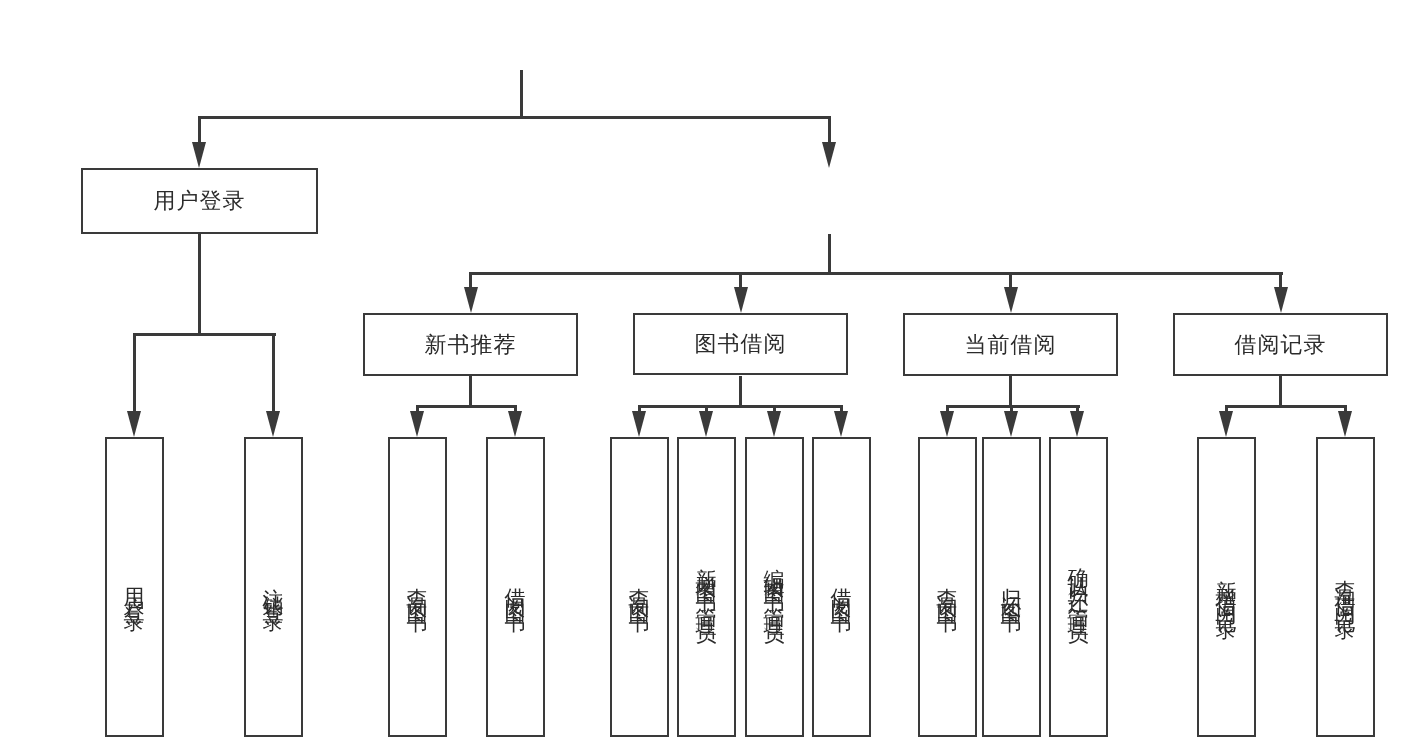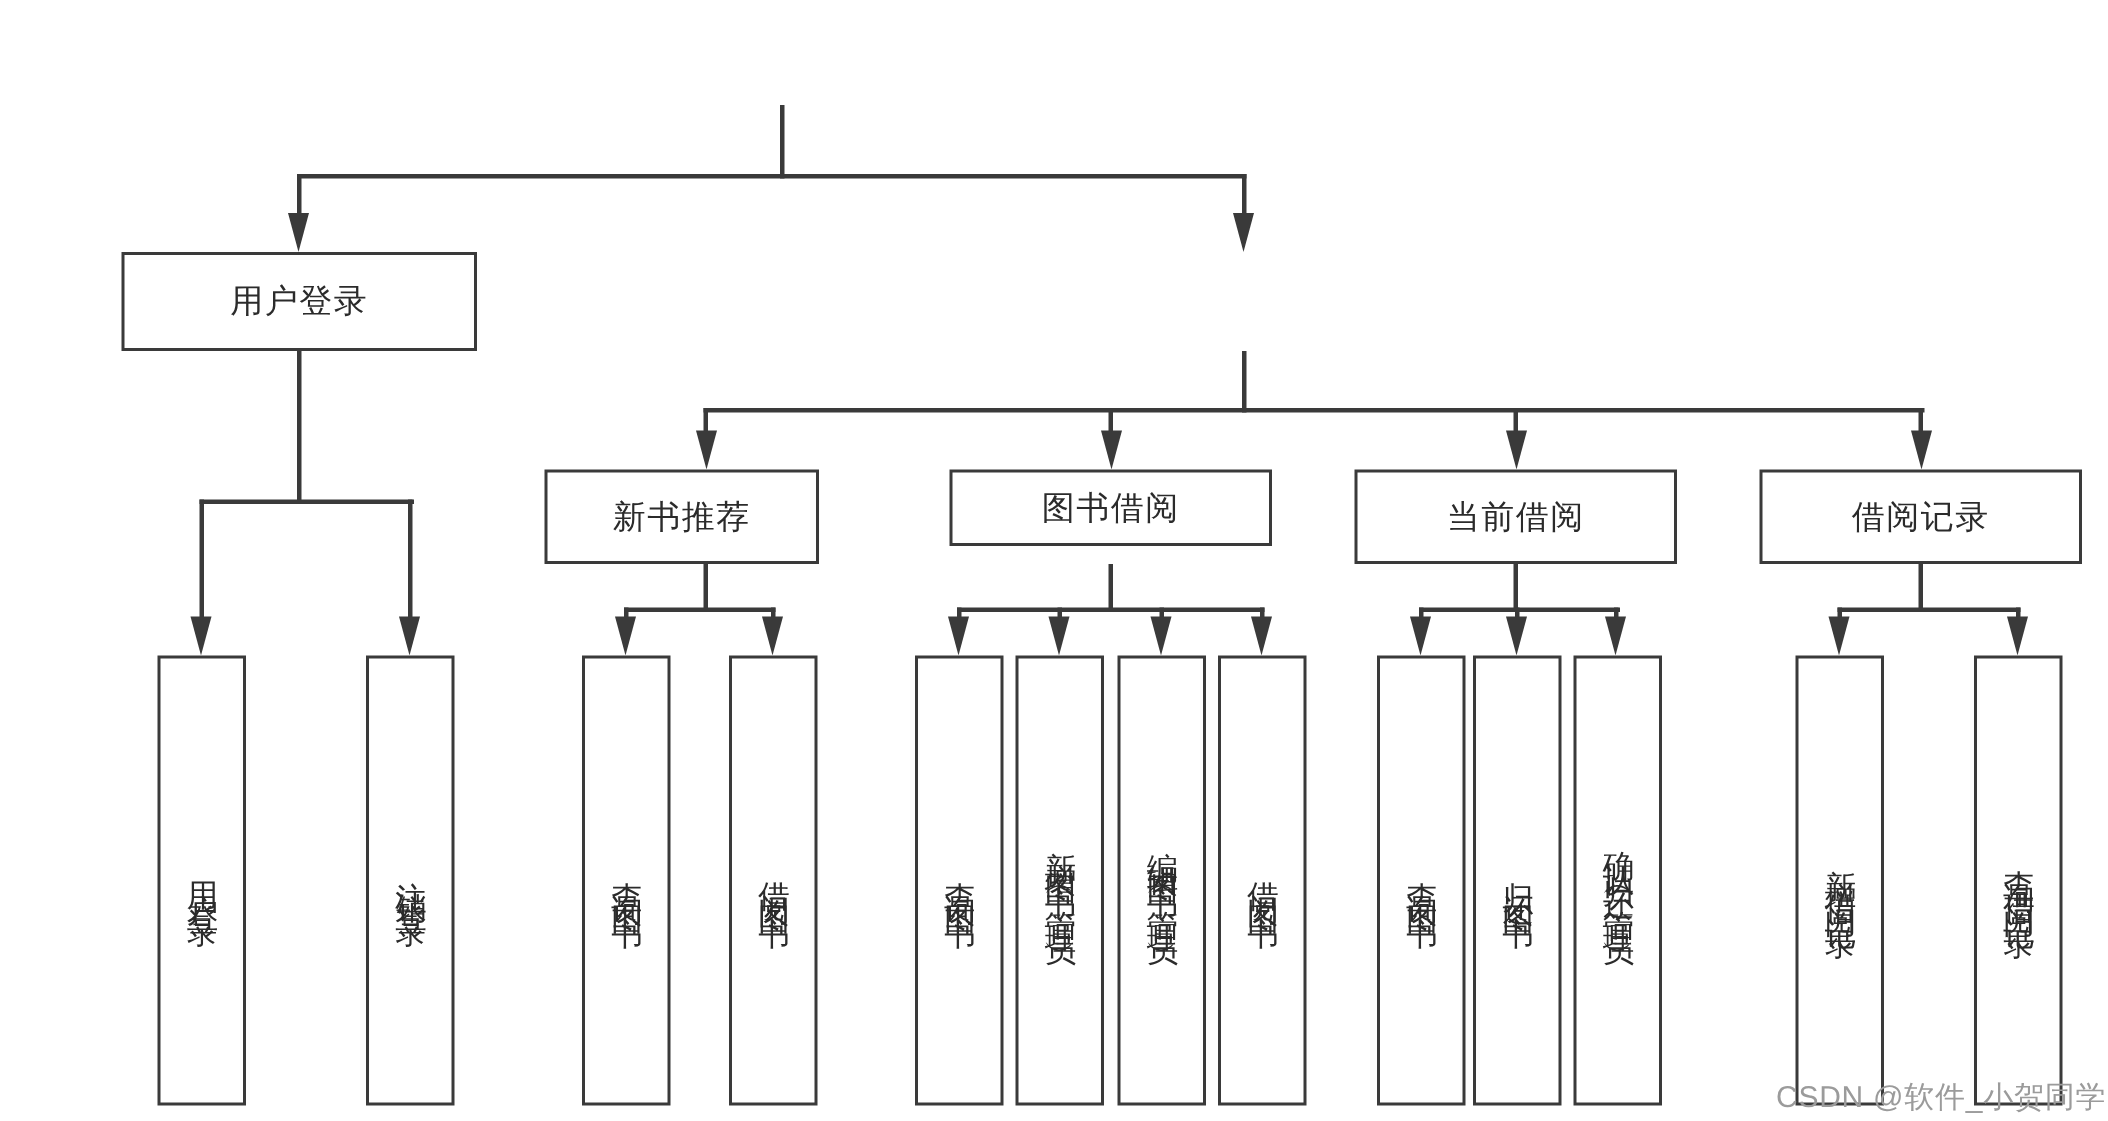--- a/index.html
+++ b/index.html
@@ -78,24 +78,24 @@
   <div class="hline" style="left:469px; top:272px; width:814px;"></div>
   <div class="vline" style="left:469px; top:272px; height:18px;"></div>
   <div class="vline" style="left:739px; top:272px; height:18px;"></div>
   <div class="vline" style="left:1009px; top:272px; height:18px;"></div>
   <div class="vline" style="left:1279px; top:272px; height:18px;"></div>
   <div class="arrow" style="left:464px; top:287px;"></div>
   <div class="arrow" style="left:734px; top:287px;"></div>
   <div class="arrow" style="left:1004px; top:287px;"></div>
   <div class="arrow" style="left:1274px; top:287px;"></div>
 
-  <div class="box" style="left:363px; top:313px; width:183px; height:63px;">
+  <div class="box" style="left:363px; top:313px; width:215px; height:63px;">
     <span>新书推荐</span>
   </div>
-  <div class="box" style="left:633px; top:313px; width:215px; height:51px;">
+  <div class="box" style="left:633px; top:313px; width:215px; height:62px;">
     <span>图书借阅</span>
   </div>
   <div class="box" style="left:903px; top:313px; width:215px; height:63px;align-items:center;">
     <span>当前借阅</span>
   </div>
   <div class="box" style="left:1173px; top:313px; width:215px; height:63px;">
     <span>借阅记录</span>
   </div>
 
   <div class="vline" style="left:469px; top:376px; height:32px;"></div>
@@ -169,17 +169,14 @@
     <span class="vtext">确认归还（管理员）</span>
   </div>
 
   <div class="box vbox" style="left:1197px; top:437px; width:59px; height:300px;">
     <span class="vtext">新增借阅记录</span>
   </div>
   <div class="box vbox" style="left:1316px; top:437px; width:59px; height:300px;">
     <span class="vtext">查询借阅记录</span>
   </div>
 
-  <div class="watermark">
-    <span>CSDN @软件_小贺同学</span>
-  </div>
 
 </div>
 
 </body></html>

